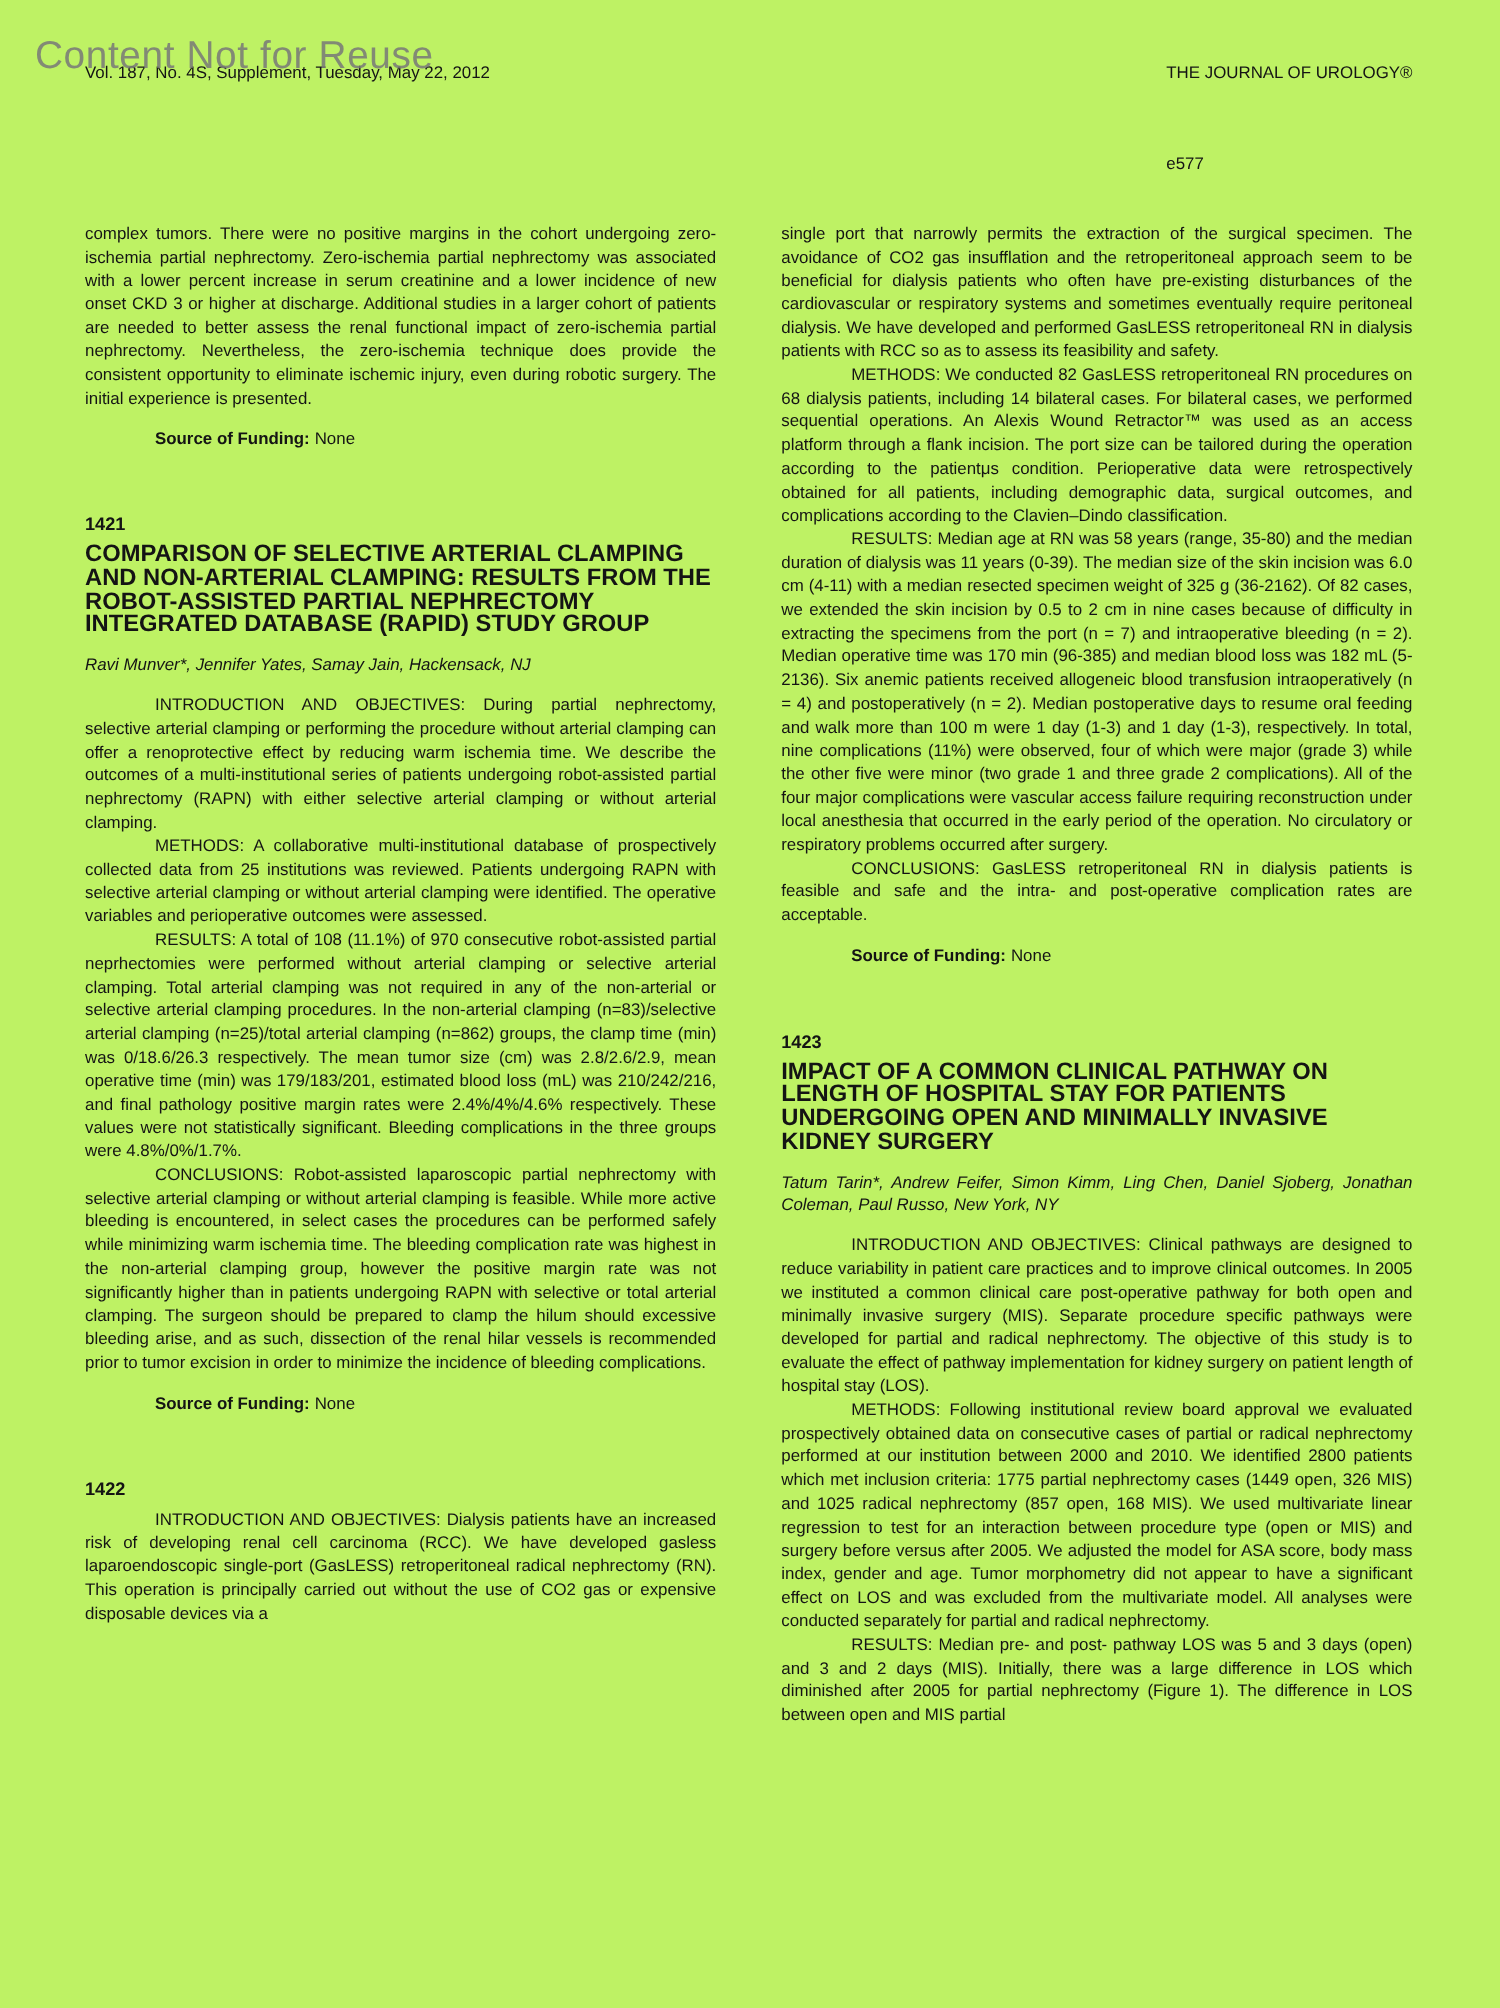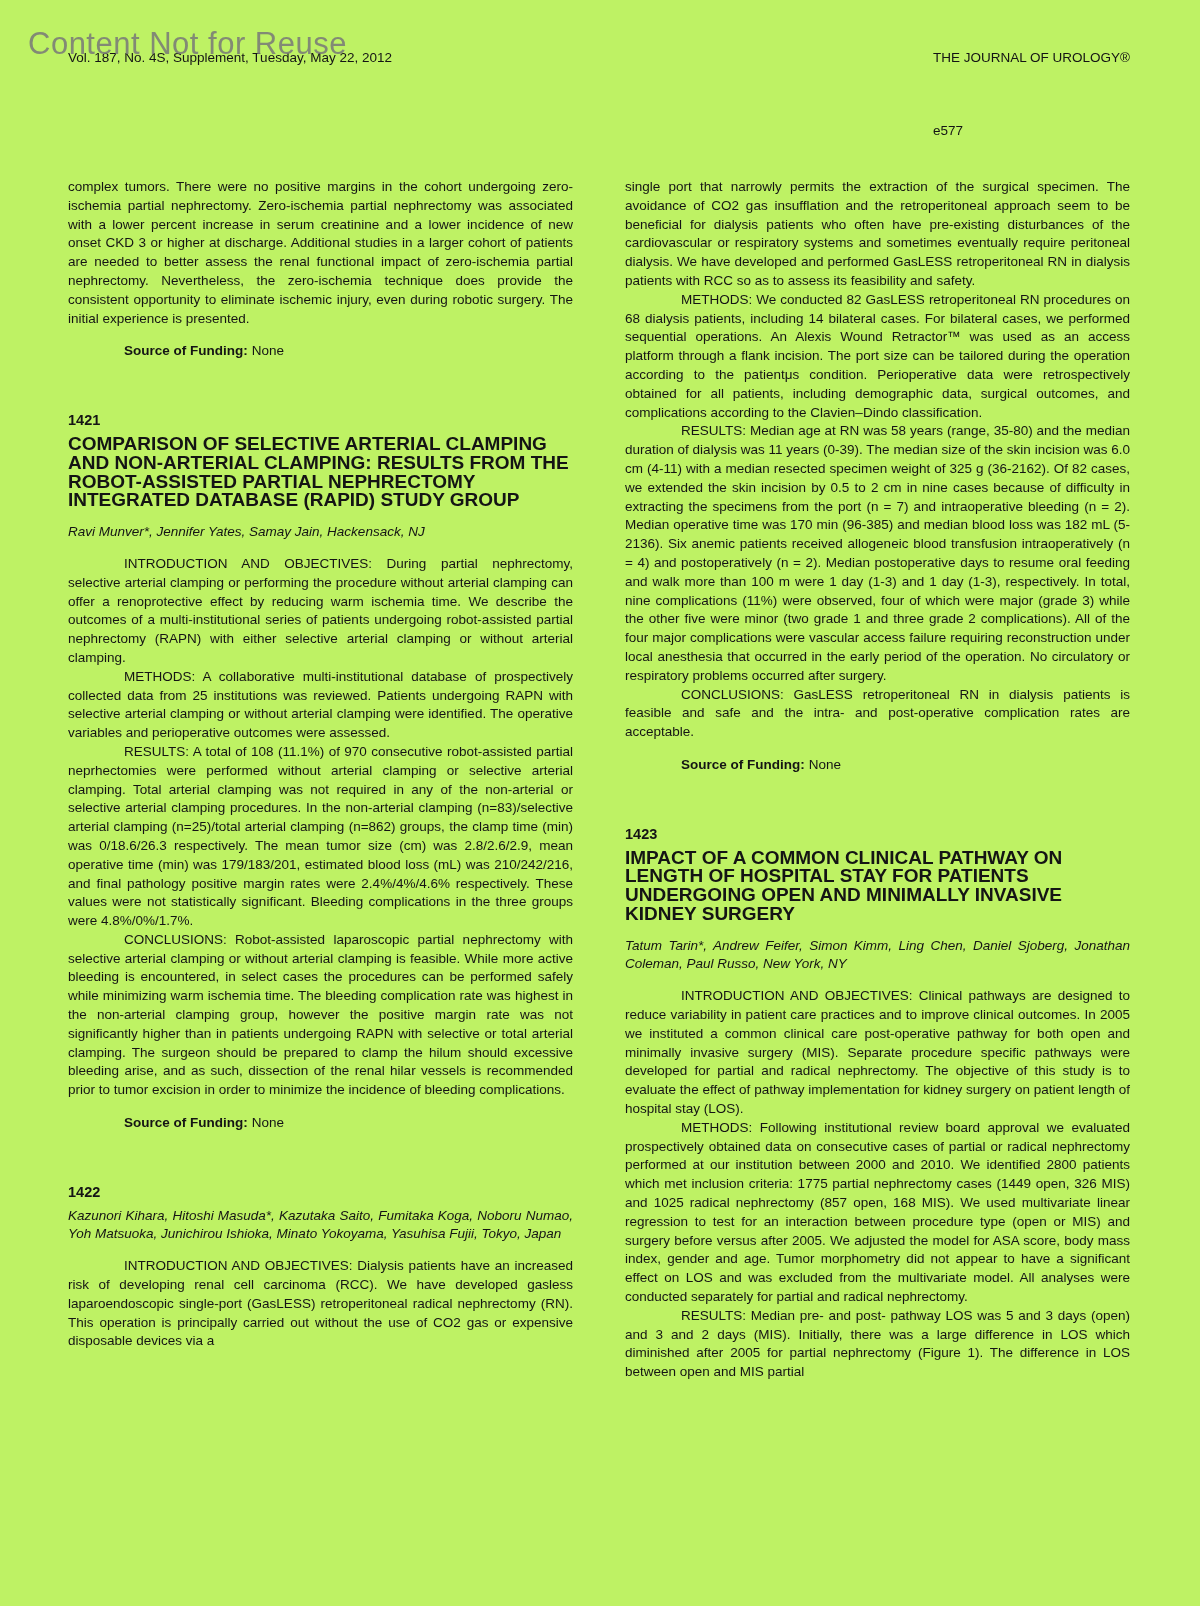--- a/index.html
+++ b/index.html
@@ -99,21 +99,20 @@
         <p class="body">METHODS: A collaborative multi-institutional database of prospectively collected data from 25 institutions was reviewed. Patients undergoing RAPN with selective arterial clamping or without arterial clamping were identified. The operative variables and perioperative outcomes were assessed.</p>
         <p class="body">RESULTS: A total of 108 (11.1%) of 970 consecutive robot-assisted partial neprhectomies were performed without arterial clamping or selective arterial clamping. Total arterial clamping was not required in any of the non-arterial or selective arterial clamping procedures. In the non-arterial clamping (n=83)/selective arterial clamping (n=25)/total arterial clamping (n=862) groups, the clamp time (min) was 0/18.6/26.3 respectively. The mean tumor size (cm) was 2.8/2.6/2.9, mean operative time (min) was 179/183/201, estimated blood loss (mL) was 210/242/216, and final pathology positive margin rates were 2.4%/4%/4.6% respectively. These values were not statistically significant. Bleeding complications in the three groups were 4.8%/0%/1.7%.</p>
         <p class="body">CONCLUSIONS: Robot-assisted laparoscopic partial nephrectomy with selective arterial clamping or without arterial clamping is feasible. While more active bleeding is encountered, in select cases the procedures can be performed safely while minimizing warm ischemia time. The bleeding complication rate was highest in the non-arterial clamping group, however the positive margin rate was not significantly higher than in patients undergoing RAPN with selective or total arterial clamping. The surgeon should be prepared to clamp the hilum should excessive bleeding arise, and as such, dissection of the renal hilar vessels is recommended prior to tumor excision in order to minimize the incidence of bleeding complications.</p>
         <p class="funding">
           <span class="bold">Source of Funding:</span><span>None</span>
         </p>
       </section>
 
       <section class="abstract">
         <div class="absnum">1422</div>
-        <p class="authors">Kazunori Kihara, Hitoshi Masuda*, Kazutaka Saito, Fumitaka Koga, Noboru Numao, Yoh Matsuoka, Junichirou Ishioka, Minato Yokoyama, Yasuhisa Fujii, Tokyo, Japan</p>
         <p class="body">INTRODUCTION AND OBJECTIVES: Dialysis patients have an increased risk of developing renal cell carcinoma (RCC). We have developed gasless laparoendoscopic single-port (GasLESS) retroperitoneal radical nephrectomy (RN). This operation is principally carried out without the use of CO2 gas or expensive disposable devices via a</p>
       </section>
 
     </div>
 
     <div class="col">
 
       <p class="body noindent">single port that narrowly permits the extraction of the surgical specimen. The avoidance of CO2 gas insufflation and the retroperitoneal approach seem to be beneficial for dialysis patients who often have pre-existing disturbances of the cardiovascular or respiratory systems and sometimes eventually require peritoneal dialysis. We have developed and performed GasLESS retroperitoneal RN in dialysis patients with RCC so as to assess its feasibility and safety.</p>
       <p class="body">METHODS: We conducted 82 GasLESS retroperitoneal RN procedures on 68 dialysis patients, including 14 bilateral cases. For bilateral cases, we performed sequential operations. An Alexis Wound Retractor™ was used as an access platform through a flank incision. The port size can be tailored during the operation according to the patientμs condition. Perioperative data were retrospectively obtained for all patients, including demographic data, surgical outcomes, and complications according to the Clavien–Dindo classification.</p>
       <p class="body">RESULTS: Median age at RN was 58 years (range, 35-80) and the median duration of dialysis was 11 years (0-39). The median size of the skin incision was 6.0 cm (4-11) with a median resected specimen weight of 325 g (36-2162). Of 82 cases, we extended the skin incision by 0.5 to 2 cm in nine cases because of difficulty in extracting the specimens from the port (n = 7) and intraoperative bleeding (n = 2). Median operative time was 170 min (96-385) and median blood loss was 182 mL (5-2136). Six anemic patients received allogeneic blood transfusion intraoperatively (n = 4) and postoperatively (n = 2). Median postoperative days to resume oral feeding and walk more than 100 m were 1 day (1-3) and 1 day (1-3), respectively. In total, nine complications (11%) were observed, four of which were major (grade 3) while the other five were minor (two grade 1 and three grade 2 complications). All of the four major complications were vascular access failure requiring reconstruction under local anesthesia that occurred in the early period of the operation. No circulatory or respiratory problems occurred after surgery.</p>

